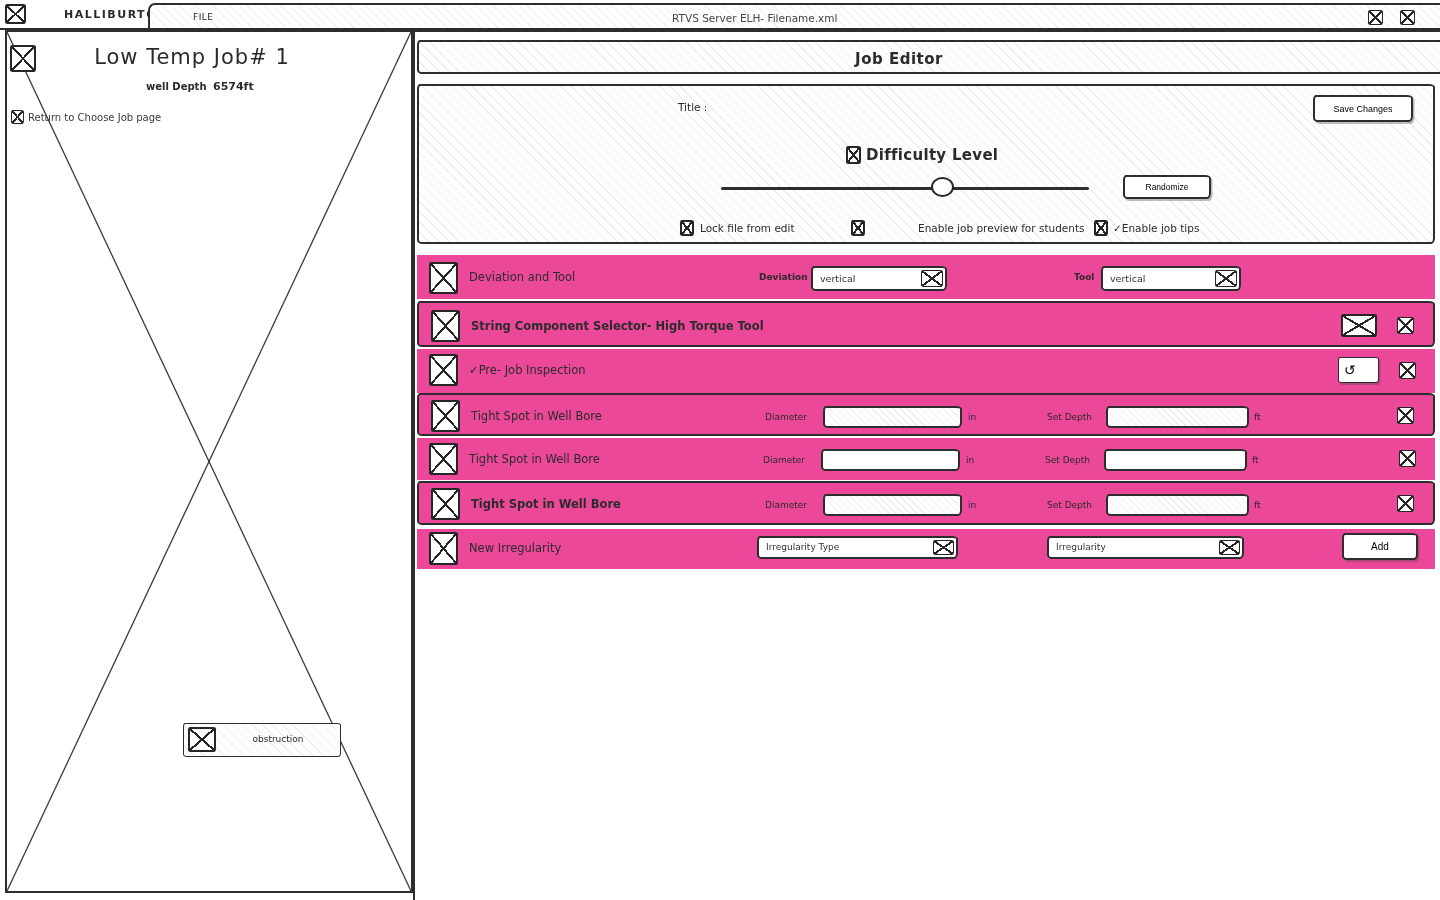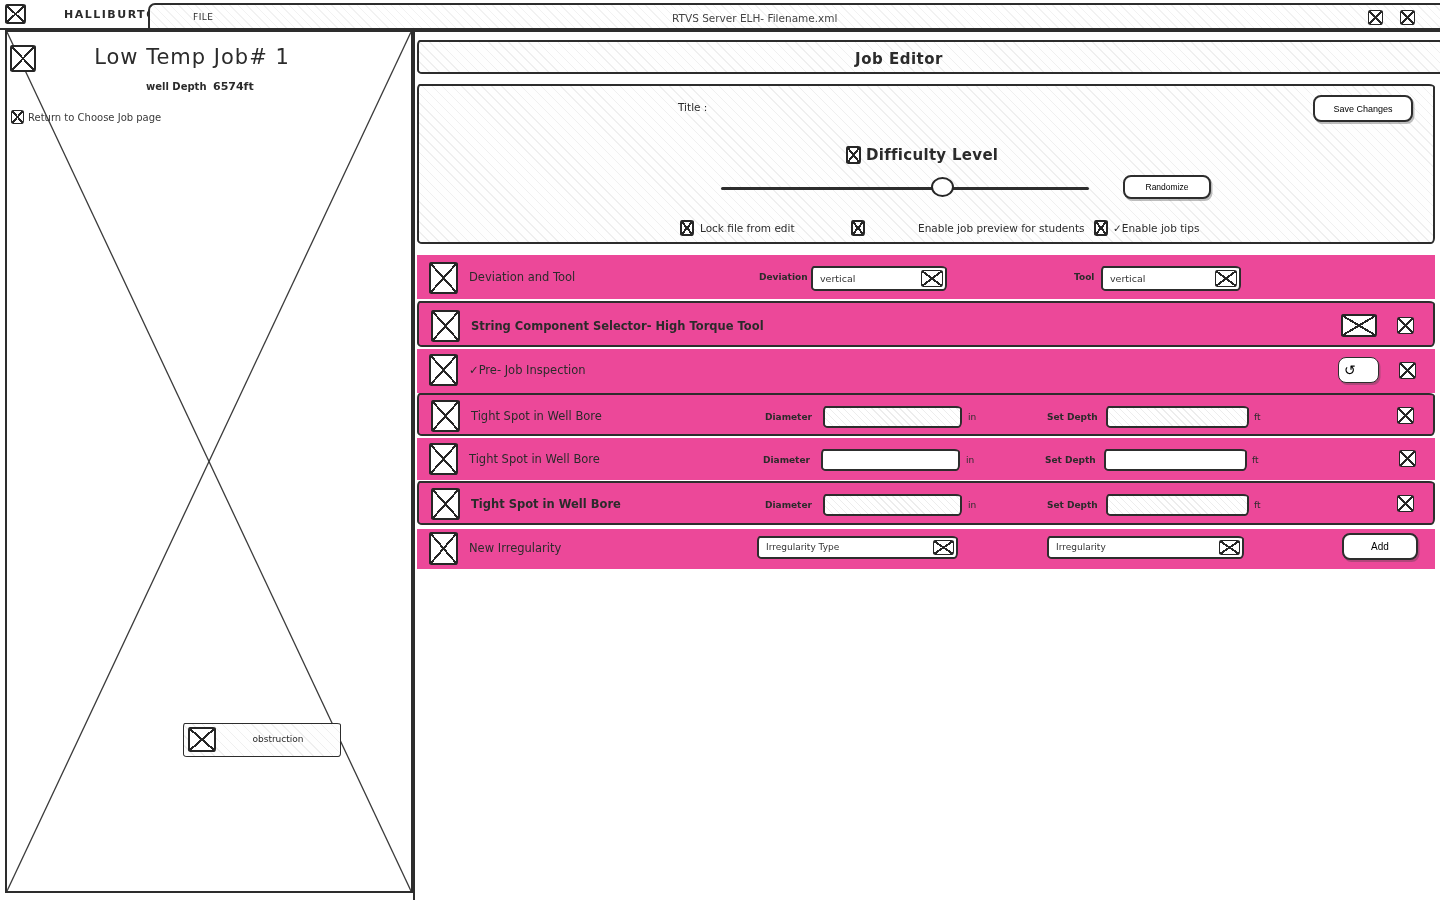--- a/index.html
+++ b/index.html
@@ -16,21 +16,21 @@
   .sk  { border:2px solid #2d2d2d; border-radius:3px 6px 4px 5px / 5px 3px 6px 4px; }
   .sk1 { border:1.6px solid #2d2d2d; border-radius:2px 4px 3px 4px / 4px 2px 4px 3px; }
 
   
   .xbox { display:block; border:2px solid #262626; background:
       linear-gradient(to top right,    transparent calc(50% - 1px), #262626 calc(50% - 1px) calc(50% + 1px), transparent calc(50% + 1px)),
       linear-gradient(to bottom right, transparent calc(50% - 1px), #262626 calc(50% - 1px) calc(50% + 1px), transparent calc(50% + 1px)), #fff;
     border-radius:2px 3px 2px 4px / 3px 2px 4px 2px; }
   .xbox-thin { border-width:1.6px; }
 
-  .btn { background:#fff; text-align:center; box-shadow:1.5px 2px 0 0 rgba(70,70,70,.35); cursor:pointer;border-radius:8px; }
+  .btn { background:#fff; text-align:center; box-shadow:1.5px 2px 0 0 rgba(70,70,70,.35); cursor:pointer; }
 
   
   .topbar { left:0; top:0; width:1440px; height:30px; background:#fff; }
   .topbar-line { left:0; top:28px; width:1440px; height:2px; background:#2d2d2d; }
   .app-icon { left:5px; top:4px; width:21px; height:20px; }
   .brand { left:64px; top:8px; font-size:11px; font-weight:bold; letter-spacing:1.5px; }
   .file-tab { left:148px; top:3px; width:1292px; height:27px; border:2px solid #2d2d2d;
     border-radius:7px 0 0 0; border-right:none; }
   .file-label { left:15px; top:7px; font-size:9px; letter-spacing:.5px;padding-left:28px; }
   .doc-title { left:522px; top:7px; font-size:10.5px; color:#444; }
@@ -95,21 +95,21 @@
   .string-img { position:absolute; right:56px; top:11px; width:36px; height:23px; }
   .row-string .row-close { top:14px; }
 
   .row-prejob { top:317px; height:44px; }
   .row-prejob .row-icon { top:5px; } .row-prejob .row-label { top:14px; }
   .undo-btn { position:absolute; right:56px; top:8px; width:41px; height:26px; text-align:left;
     padding-left:5px; font-size:14px; line-height:22px; }
   .row-prejob .row-close { top:13px; }
 
   .ts-row .row-icon { top:5px; } .ts-row .row-label { top:14px; }
-  .field-label { position:absolute; font-size:9px; font-weight:700; top:17px;text-align:center; }
+  .field-label { position:absolute; font-size:9px; font-weight:400; top:17px;text-align:center; }
   .fl-diam { left:346px; } .fl-depth { left:628px; }
   .ts-input { position:absolute; top:11px; height:22px; background:#fff; outline:none; font-family:inherit; font-size:10px; padding:0 5px; }
   .ti-diam { left:404px; width:139px; } .ti-depth { left:687px; width:143px; }
   .unit { position:absolute; font-size:9px; top:17px; }
   .u-in { left:549px; } .u-ft { left:835px; }
   .ts-row .row-close { top:12px; }
   .row-ts1 { top:361px; height:43px; }
   .row-ts2 { top:406px; height:42px; }
   .row-ts3 { top:449px; height:44px; }
   .row-ts3 .row-label { font-weight:bold; }

